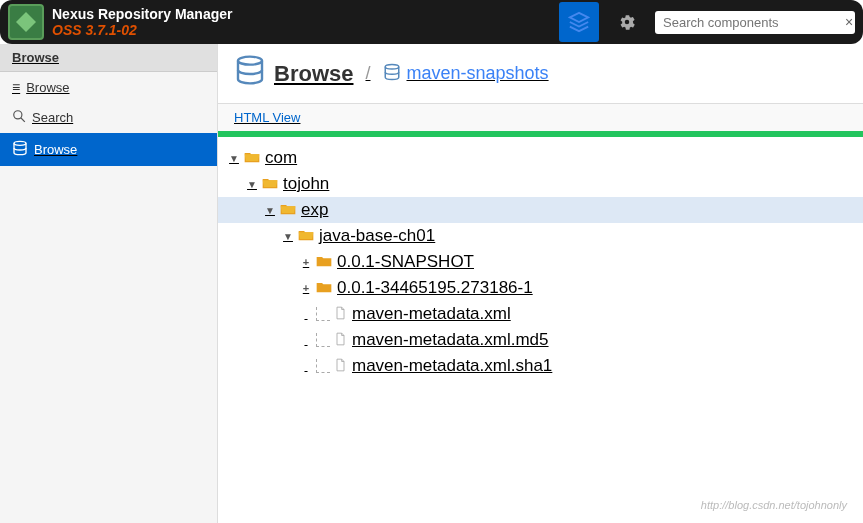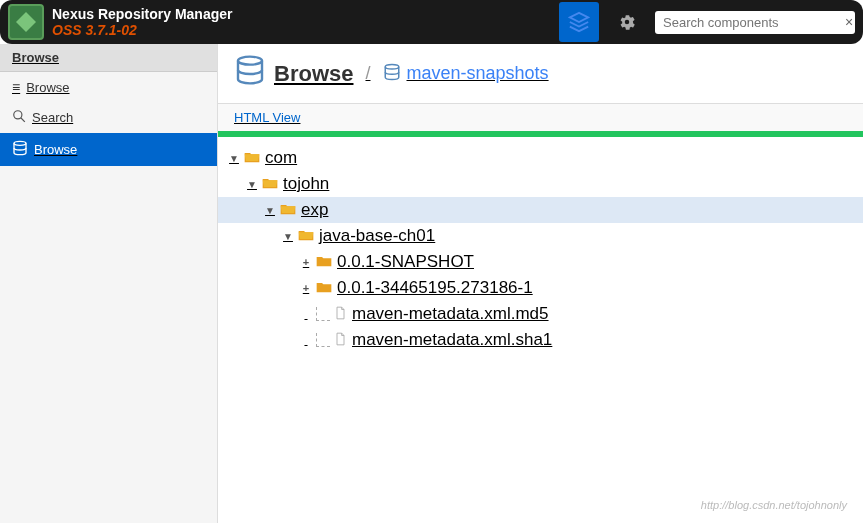--- a/index.html
+++ b/index.html
@@ -392,33 +392,46 @@
           <span class="tree-indent"></span>
           <span class="tree-indent"></span>
           <span class="tree-indent"></span>
           <span class="tree-indent"></span>
           <span class="tree-expander">&nbsp;</span>
           <span style="display: inline-block; width: 14px; height: 14px; border-left: 1px dashed rgb(170, 170, 170); border-bottom: 1px dashed rgb(170, 170, 170); margin-right: 2px; vertical-align: middle; flex-shrink: 0;"></span>
           <span class="tree-icon" style="color: rgb(136, 136, 136);"><svg width="13" height="14" viewBox="0 0 20 24" fill="none" stroke="#aaa" stroke-width="1.5">
               <path d="M4 2h8l4 4v16H4z"></path>
               <path d="M12 2v4h4" stroke="#aaa" stroke-width="1.5" fill="none"></path>
             </svg></span>
-          <span class="tree-label">maven-metadata.xml.md5</span>
+          <span class="tree-label">maven-metadata.xml</span>
         </div>
         <div class="tree-row">
           <span class="tree-indent"></span>
           <span class="tree-indent"></span>
           <span class="tree-indent"></span>
           <span class="tree-indent"></span>
           <span class="tree-expander">&nbsp;</span>
           <span style="display: inline-block; width: 14px; height: 14px; border-left: 1px dashed rgb(170, 170, 170); border-bottom: 1px dashed rgb(170, 170, 170); margin-right: 2px; vertical-align: middle; flex-shrink: 0;"></span>
           <span class="tree-icon" style="color: rgb(136, 136, 136);"><svg width="13" height="14" viewBox="0 0 20 24" fill="none" stroke="#aaa" stroke-width="1.5">
               <path d="M4 2h8l4 4v16H4z"></path>
               <path d="M12 2v4h4" stroke="#aaa" stroke-width="1.5" fill="none"></path>
             </svg></span>
+          <span class="tree-label">maven-metadata.xml.md5</span>
+        </div>
+        <div class="tree-row">
+          <span class="tree-indent"></span>
+          <span class="tree-indent"></span>
+          <span class="tree-indent"></span>
+          <span class="tree-indent"></span>
+          <span class="tree-expander">&nbsp;</span>
+          <span style="display: inline-block; width: 14px; height: 14px; border-left: 1px dashed rgb(170, 170, 170); border-bottom: 1px dashed rgb(170, 170, 170); margin-right: 2px; vertical-align: middle; flex-shrink: 0;"></span>
+          <span class="tree-icon" style="color: rgb(136, 136, 136);"><svg width="13" height="14" viewBox="0 0 20 24" fill="none" stroke="#aaa" stroke-width="1.5">
+              <path d="M4 2h8l4 4v16H4z"></path>
+              <path d="M12 2v4h4" stroke="#aaa" stroke-width="1.5" fill="none"></path>
+            </svg></span>
           <span class="tree-label">maven-metadata.xml.sha1</span>
         </div>
       </div>
 
   </div>
 </div>
 
 <div class="watermark">http://blog.csdn.net/tojohnonly</div>
 
 </body></html>

